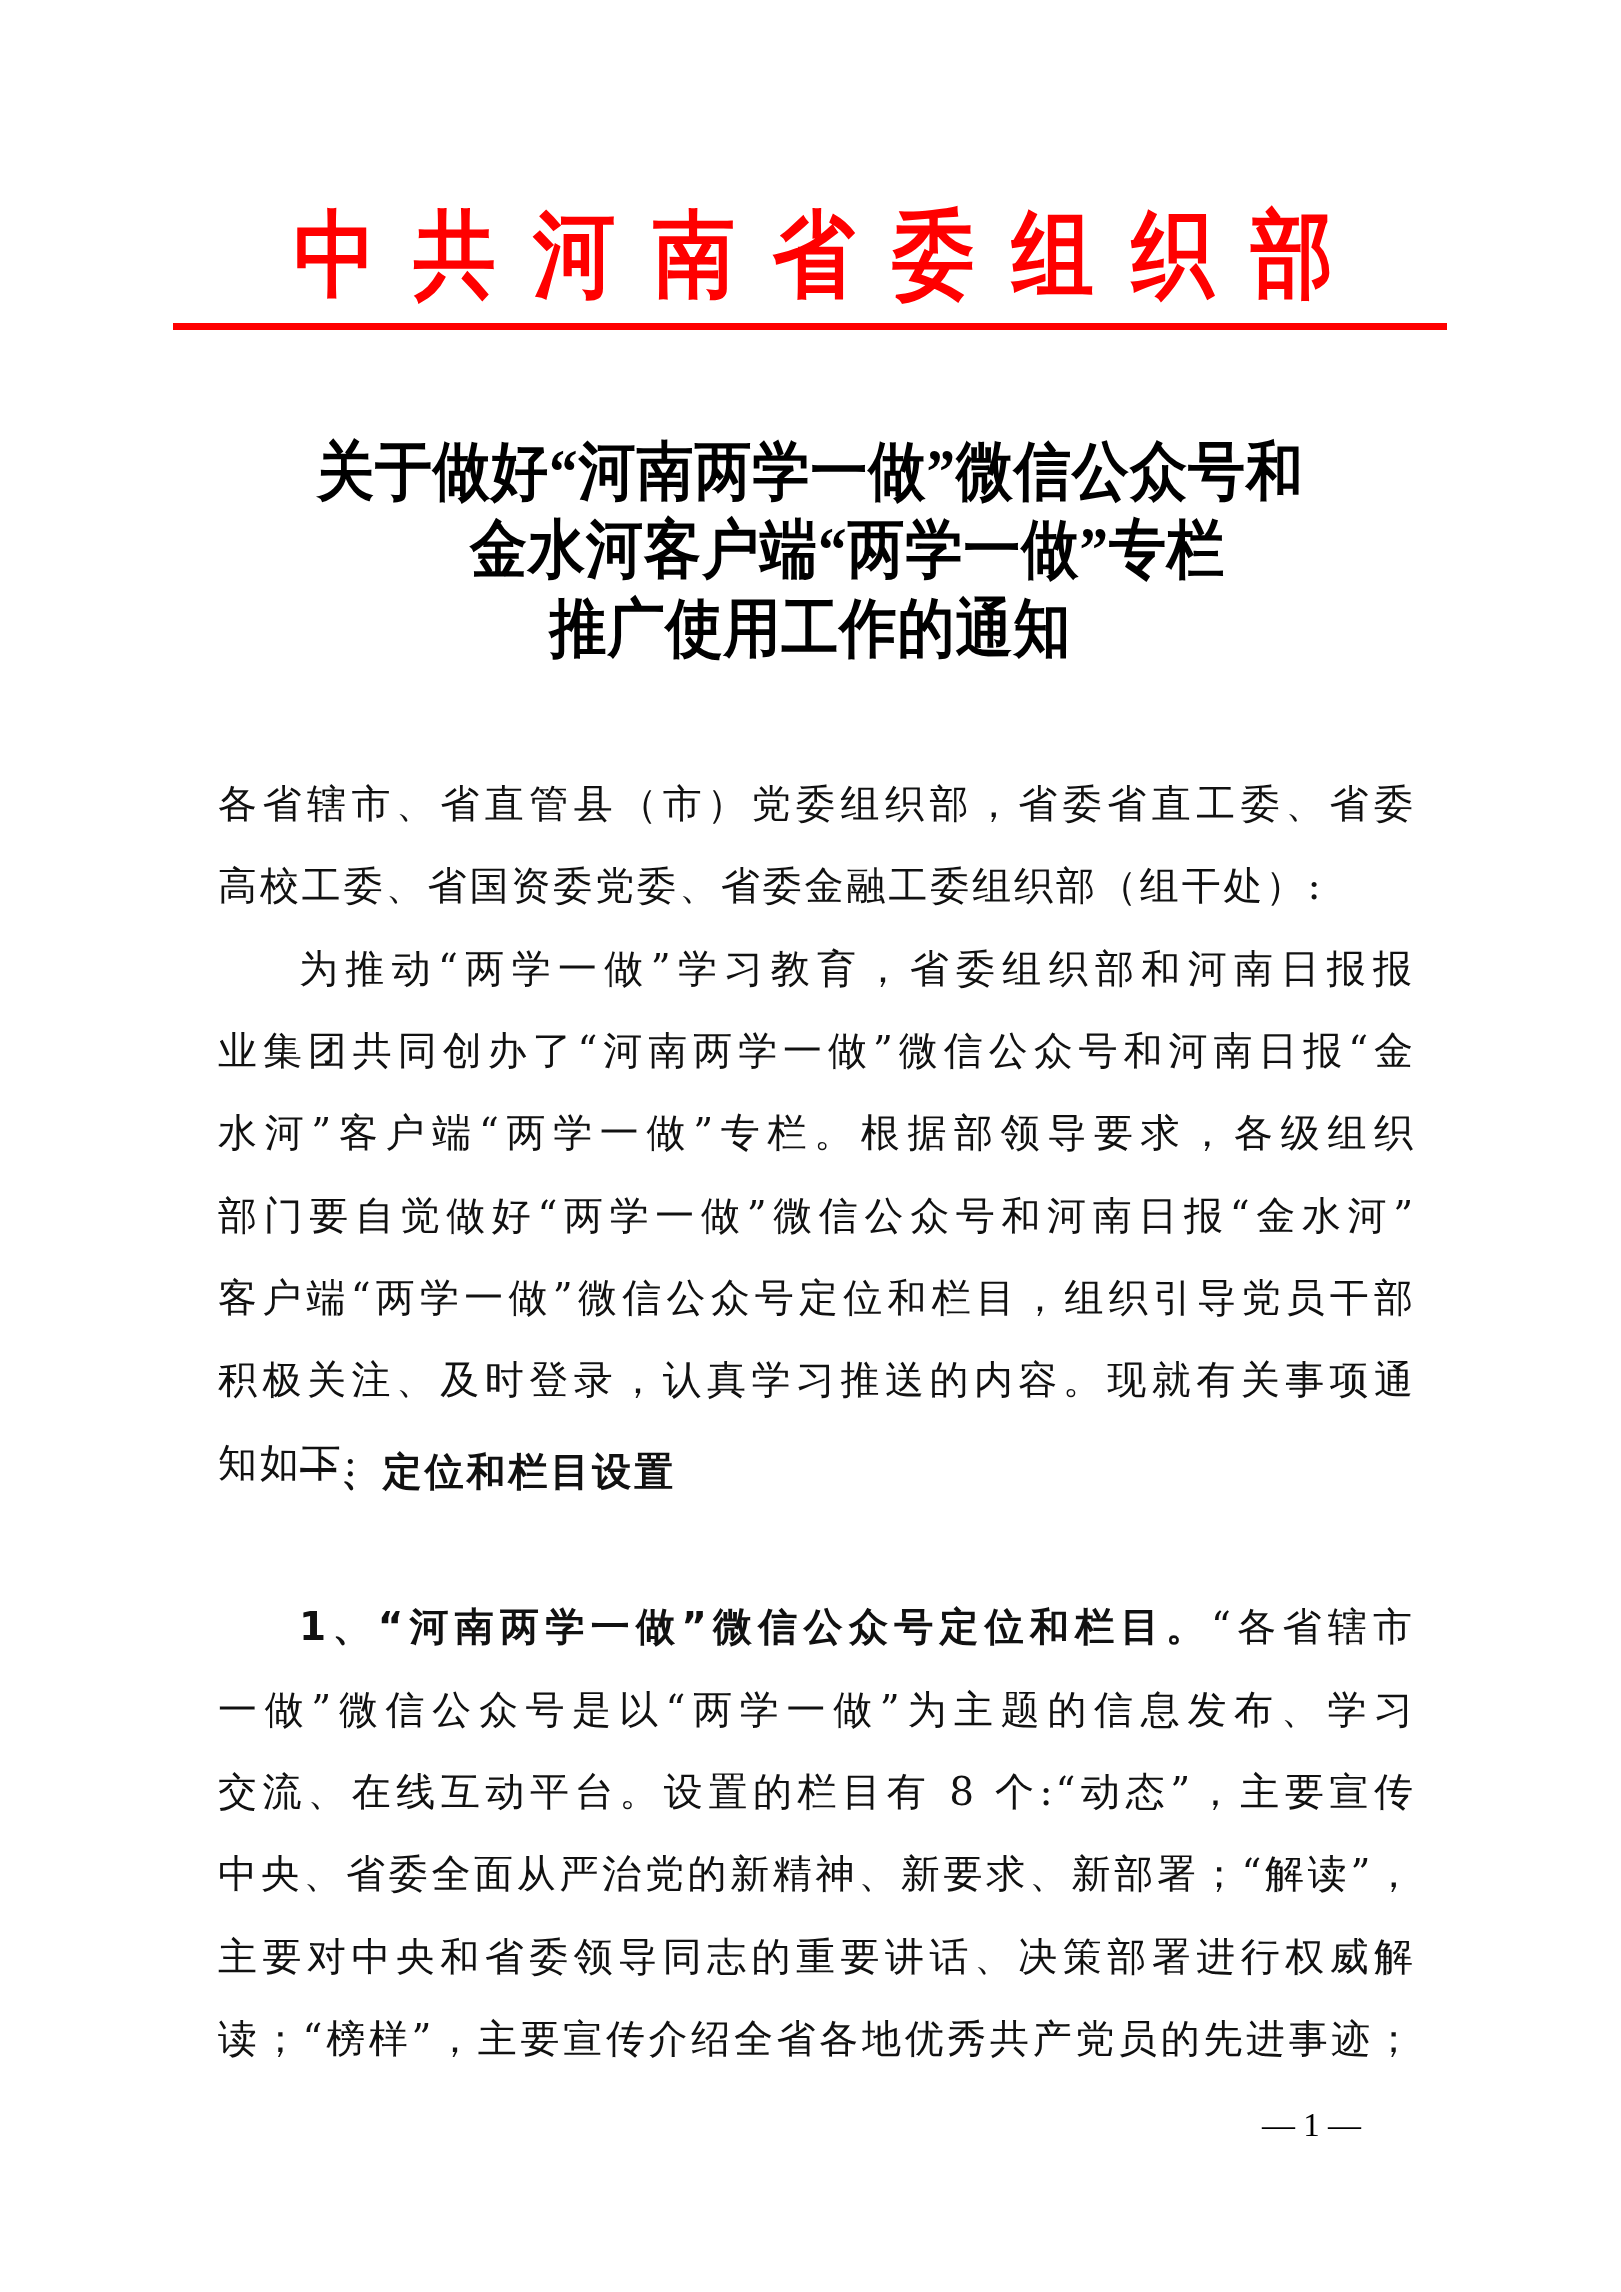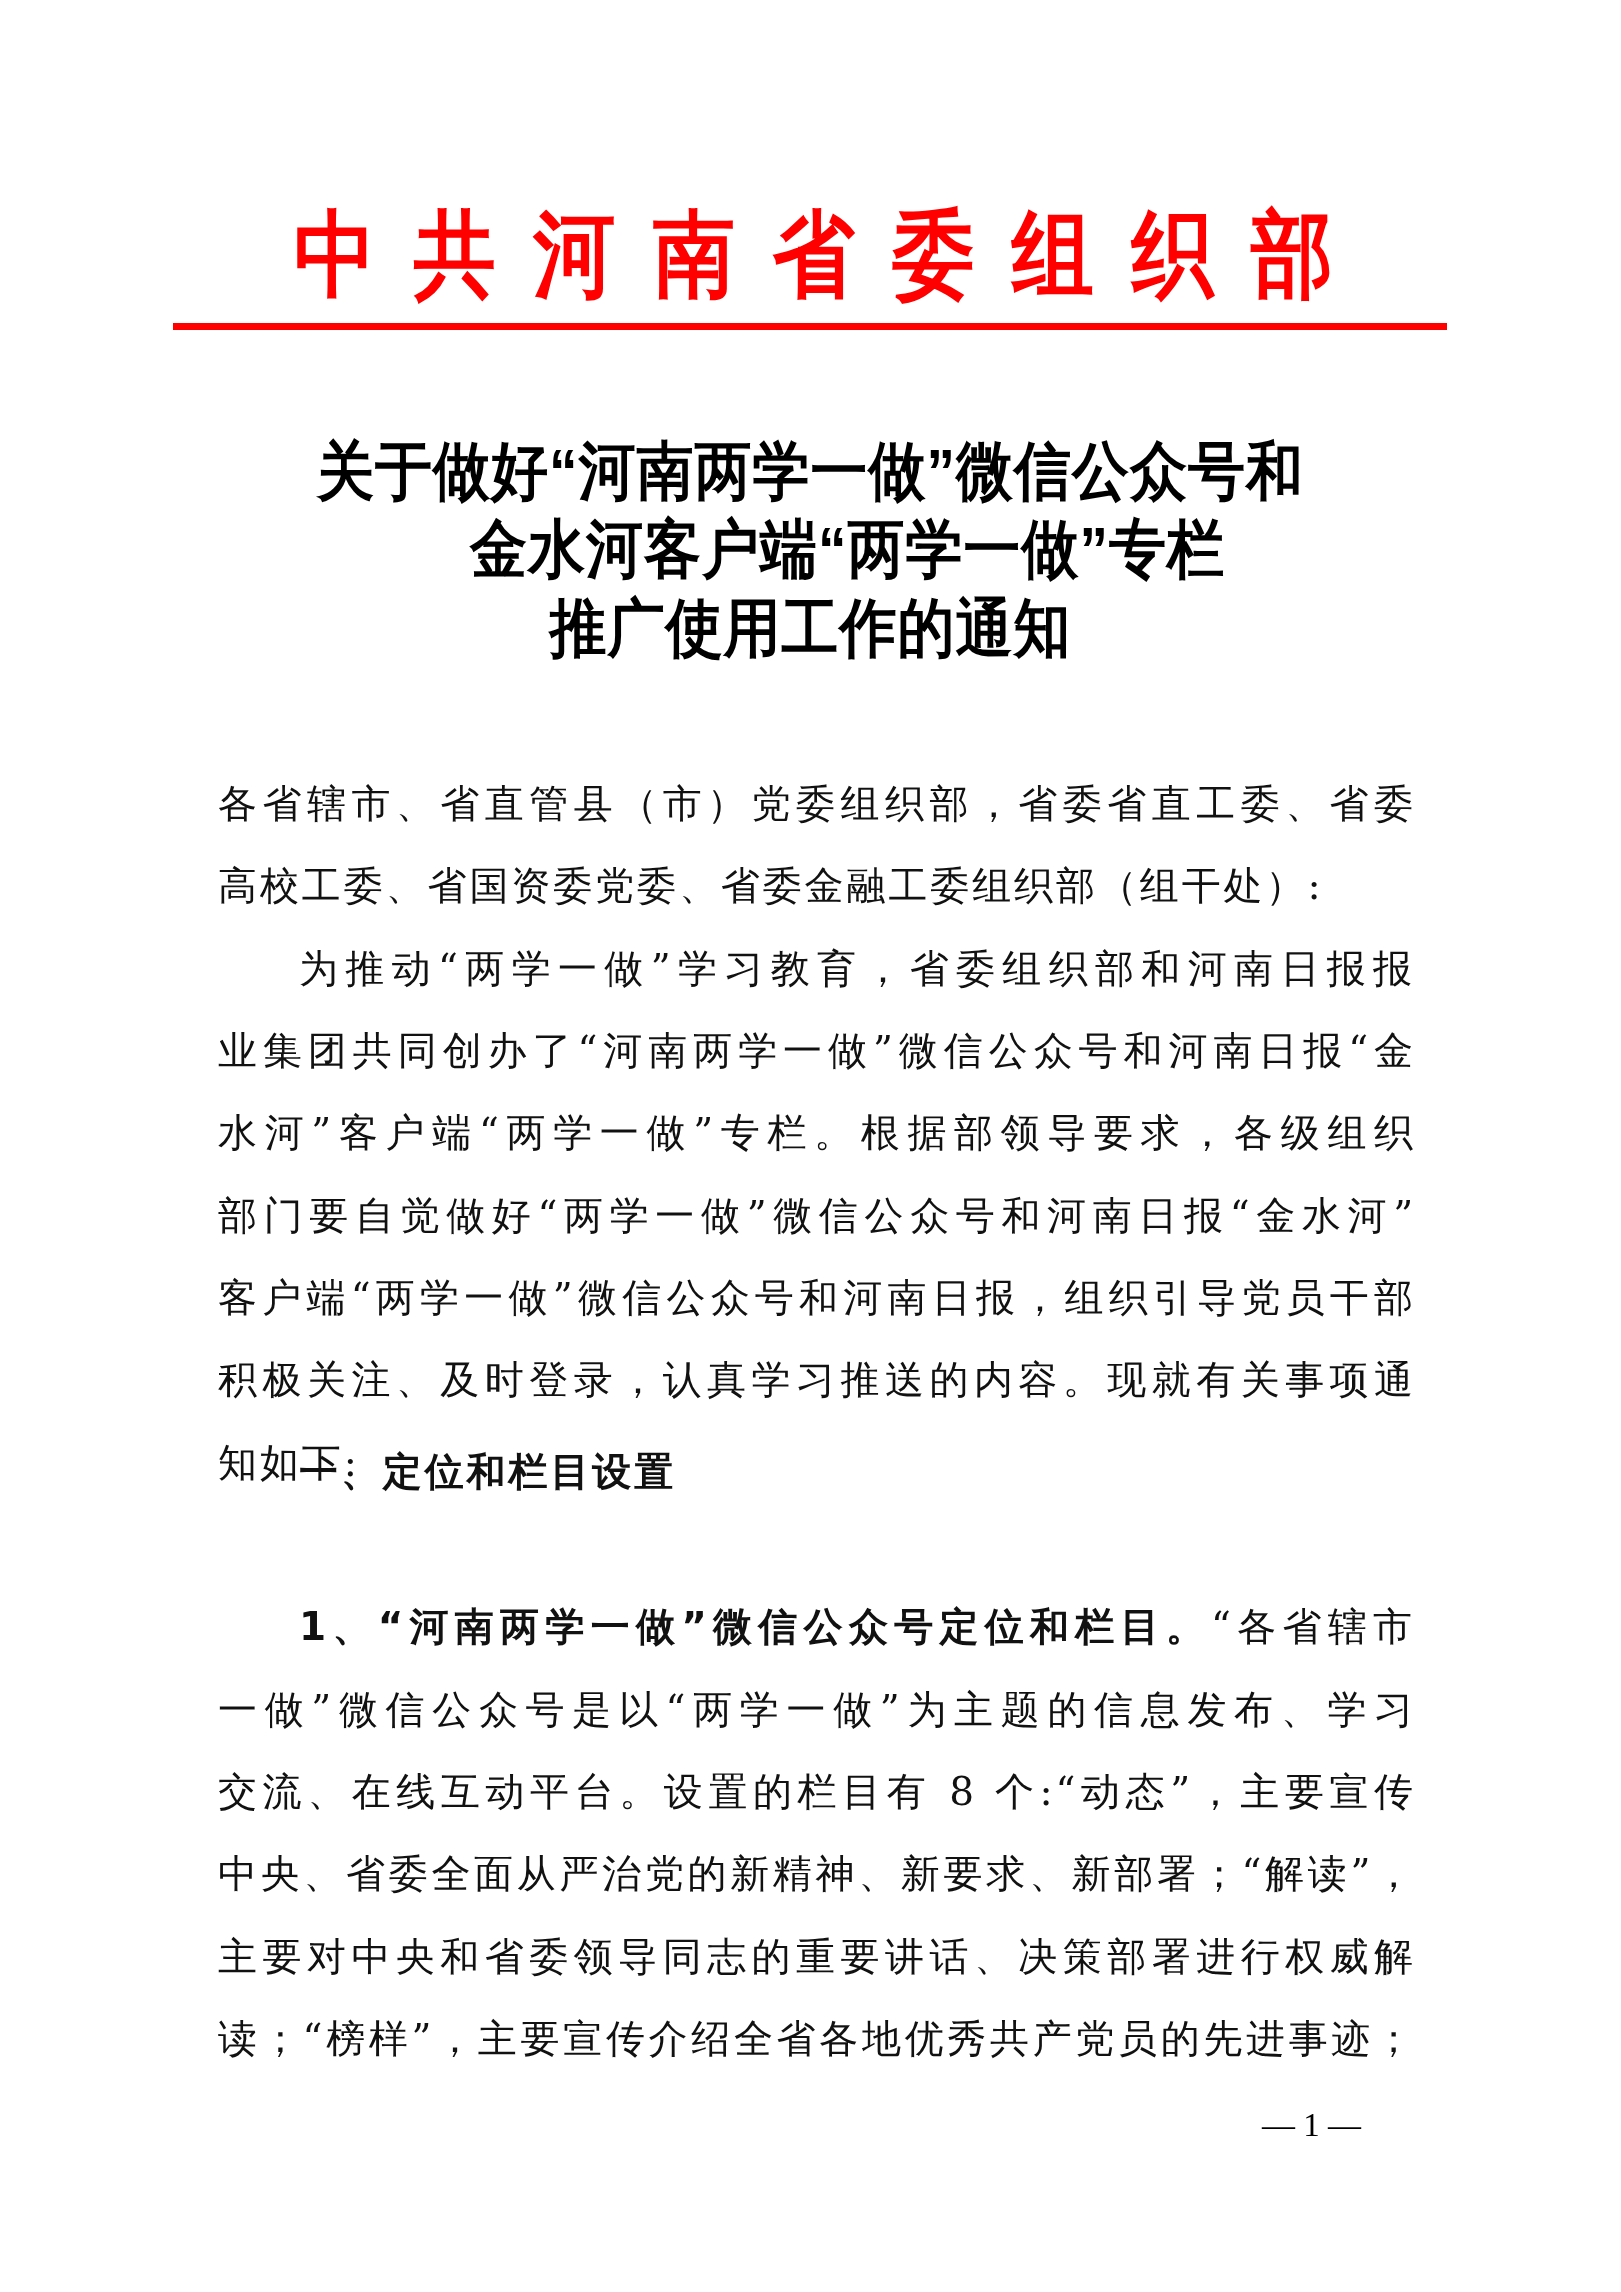--- a/index.html
+++ b/index.html
@@ -8,21 +8,21 @@
   .page { position: absolute; left: 0; top: 0; width: 1621px; height: 2293px; background: #fff; }
 
   .org-header { position: absolute; left: 294px; top: 201px; width: 1039px; height: 108px;
                 display: flex; justify-content: space-between; align-items: center;
                 color: #ff0000; font-family: "DejaVu Sans", "Liberation Sans", sans-serif;
                 font-size: 82px; font-weight: bold; line-height: 1; }
   .org-header span { display: inline-block; transform: scaleY(1.15); }
   .red-rule { position: absolute; left: 173px; top: 323px; width: 1274px; height: 6.9px; background: #ff0000; }
 
   .title { position: absolute; left: 0; width: 1621px; text-align: center;
-           font-family: Liberation Sans, sans-serif; font-weight: bold;
+           font-family: Liberation Serif, serif; font-weight: bold;
            font-size: 57px; line-height: 1; color: #000; letter-spacing: 1px; }
   .title span { display: inline-block; transform: scaleY(1.12); }
   .t1 { top: 443px; }
   .t2 { top: 521px; padding-left: 37px; }
   .t3 { top: 600px; }
 
   .body-line { position: absolute; left: 218px; width: 1198px; font-size: 39px; line-height: 1;
                white-space: nowrap; color: #111; letter-spacing: 2.9px; }
   .indent { left: 299px; width: 1116px; }
   .heading { font-family: "DejaVu Sans", "Liberation Sans", sans-serif; font-weight: bold; }
@@ -55,21 +55,21 @@
   <div class="title t2"><span>金水河客户端“两学一做”专栏</span></div>
   <div class="title t3"><span>推广使用工作的通知</span></div>
 
   <div class="body-line justify" style="top:784px;">各省辖市、省直管县（市）党委组织部，省委省直工委、省委</div>
   <div class="body-line" style="top:866px;">高校工委、省国资委党委、省委金融工委组织部（组干处）:</div>
 
   <div class="body-line indent justify" style="top:949px;">为推动“两学一做”学习教育，省委组织部和河南日报报</div>
   <div class="body-line justify" style="top:1031px;">业集团共同创办了“河南两学一做”微信公众号和河南日报“金</div>
   <div class="body-line justify" style="top:1113px;">水河”客户端“两学一做”专栏。根据部领导要求，各级组织</div>
   <div class="body-line justify" style="top:1196px;">部门要自觉做好“两学一做”微信公众号和河南日报“金水河”</div>
-  <div class="body-line justify" style="top:1278px;">客户端“两学一做”微信公众号和河南日报，组织引导党员干部</div>
+  <div class="body-line justify" style="top:1278px;">客户端“两学一做”微信公众号定位和栏目，组织引导党员干部</div>
   <div class="body-line justify" style="top:1360px;">积极关注、及时登录，认真学习推送的内容。现就有关事项通</div>
   <div class="body-line" style="top:1443px;">知如下:</div>
 
   <div class="body-line indent heading" style="top:1452px;">一、定位和栏目设置</div>
 
   <div class="body-line indent justify" style="top:1607px;"><span class="bold">1、“河南两学一做”微信公众号定位和栏目。</span><span>“各省辖市</span></div>
   <div class="body-line justify" style="top:1690px;">一做”微信公众号是以“两学一做”为主题的信息发布、学习</div>
   <div class="body-line justify" style="top:1772px;">交流、在线互动平台。设置的栏目有 8 个:“动态”，主要宣传</div>
   <div class="body-line justify" style="top:1854px;">中央、省委全面从严治党的新精神、新要求、新部署；“解读”，</div>
   <div class="body-line justify" style="top:1937px;">主要对中央和省委领导同志的重要讲话、决策部署进行权威解</div>

